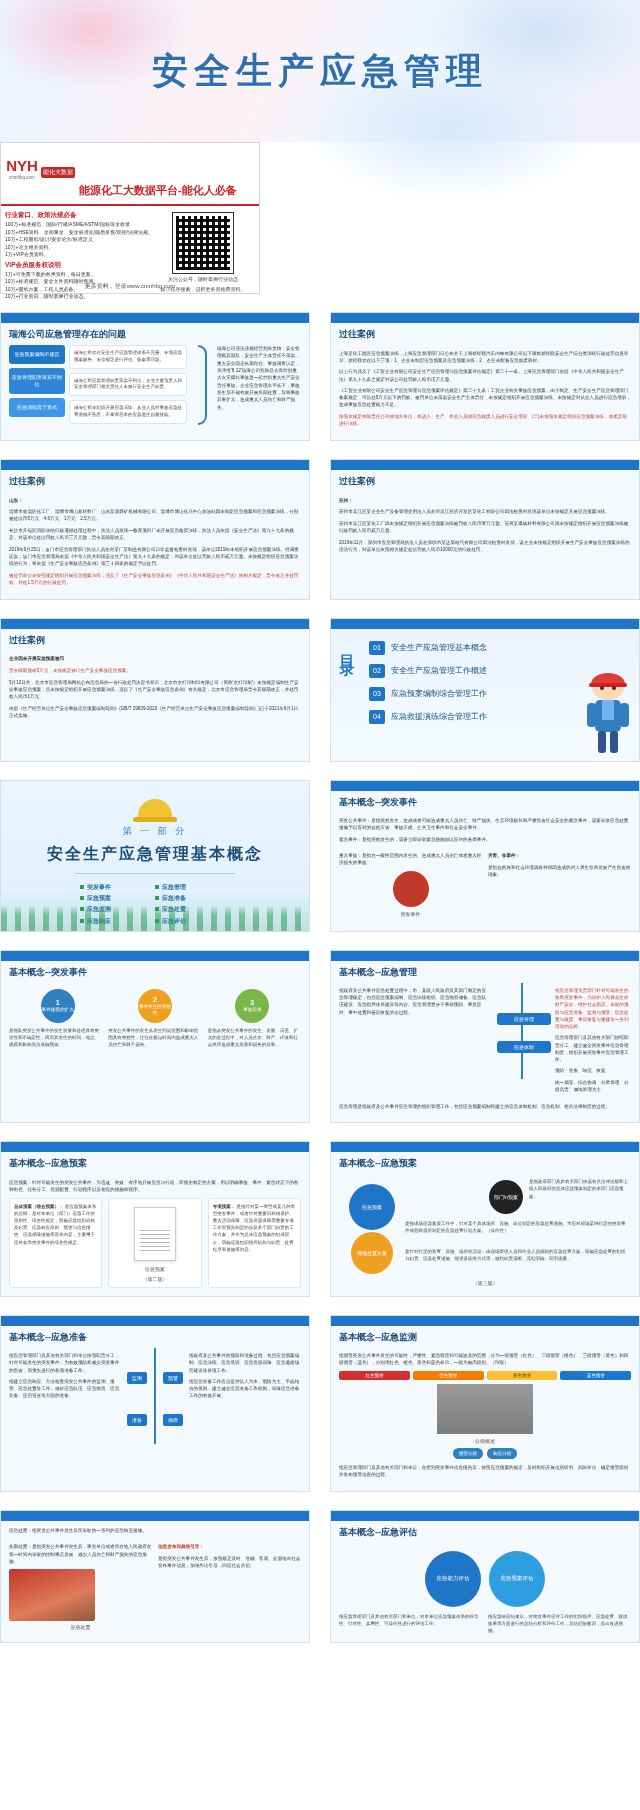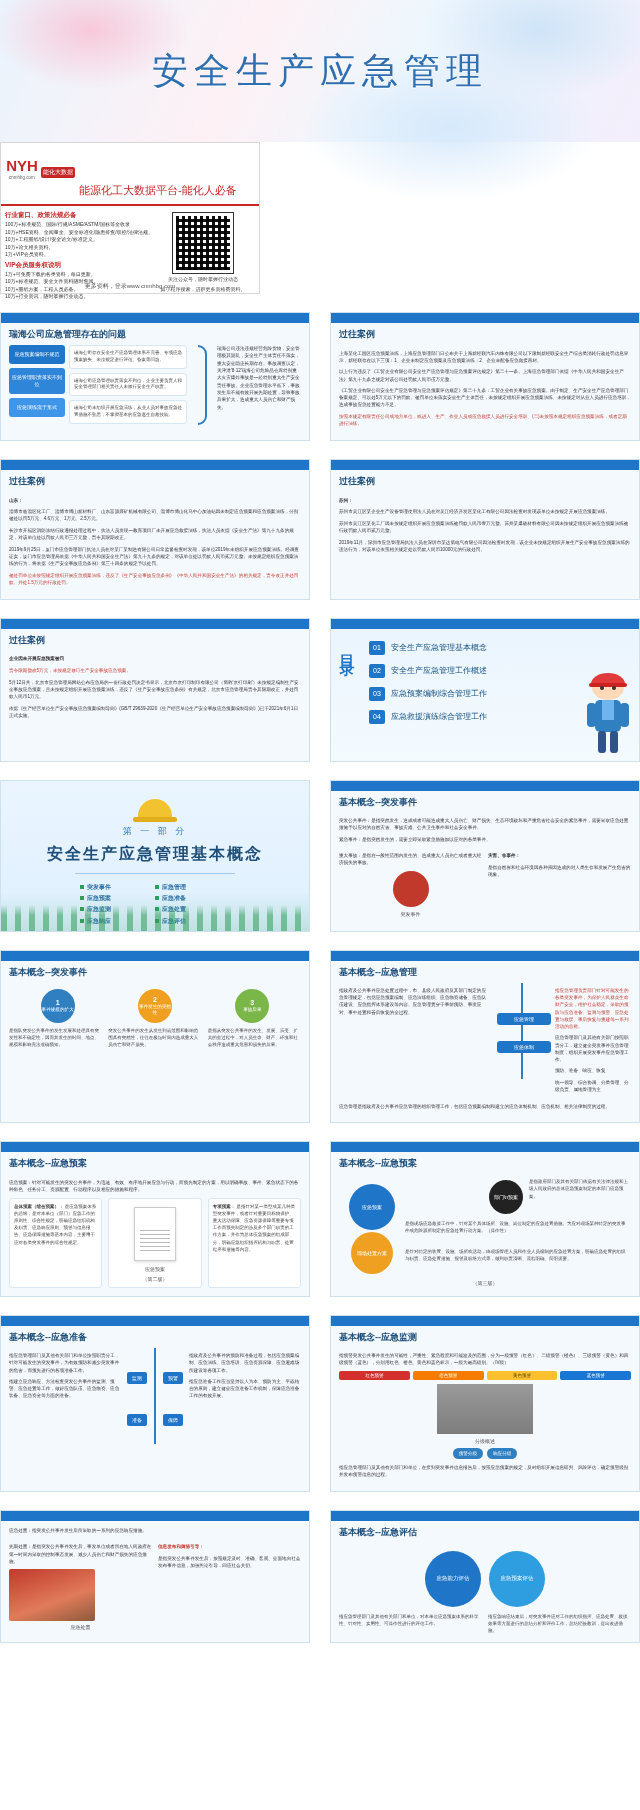--- a/index.html
+++ b/index.html
@@ -22,31 +22,31 @@
     position:relative;
   }
   .cover .wash1{position:absolute;left:-10px;top:-30px;width:200px;height:120px;border-radius:50%;
     background:radial-gradient(ellipse at center,#f7c9da 0%,rgba(247,201,218,0) 70%);}
   .cover .wash2{position:absolute;right:-20px;top:-40px;width:240px;height:140px;border-radius:50%;
     background:radial-gradient(ellipse at center,#cfe4f7 0%,rgba(207,228,247,0) 70%);}
   .cover .wash3{position:absolute;right:40px;bottom:-60px;width:300px;height:150px;border-radius:50%;
     background:radial-gradient(ellipse at center,#d6e9fb 0%,rgba(214,233,251,0) 70%);}
   .cover h1{
     position:relative;
-    margin:0;font-size:36px;letter-spacing:6px;color:#2f6fb0;font-weight:normal;
+    margin:0;font-size:36px;letter-spacing:6px;color:#2f6fb0;font-weight:bold;
     text-shadow:0 1px 0 #fff;
   }
 
   
   .adslide{width:260px;height:152px;background:#fff;border:1px solid #d8d8d8;box-sizing:border-box;position:relative;}
   .ad-top{display:flex;align-items:center;border-bottom:2px solid #c62828;padding:4px 4px 6px 4px;}
   .ad-logo{width:34px;height:26px;color:#c62828;font-weight:bold;font-size:15px;line-height:12px;text-align:center;}
   .ad-logo small{display:block;font-size:4.5px;color:#666;font-weight:normal;letter-spacing:0;}
   .ad-logo-tag{font-size:6px;background:#c62828;color:#fff;padding:1px 2px;border-radius:2px;margin-left:2px;}
-  .ad-title{font-size:11px;font-weight:normal;color:#c62828;margin-left:4px;margin-top:36px;}
+  .ad-title{font-size:11px;font-weight:bold;color:#c62828;margin-left:4px;margin-top:36px;}
   .ad-body{display:flex;padding:3px 4px;}
   .ad-col{width:150px;}
   .ad-h{font-size:6.5px;font-weight:bold;color:#c62828;margin:2px 0 1px;}
   .ad-li{font-size:5px;color:#333;line-height:1.5;}
   .ad-qr{width:96px;text-align:center;padding-top:4px;}
   .qr{width:54px;height:54px;margin:0 auto;
     background:
       repeating-linear-gradient(90deg,#111 0 3px,#fff 3px 6px),
       repeating-linear-gradient(0deg,#111 0 3px,#fff 3px 6px);
     background-blend-mode:multiply;border:3px solid #fff;outline:1px solid #333;}

